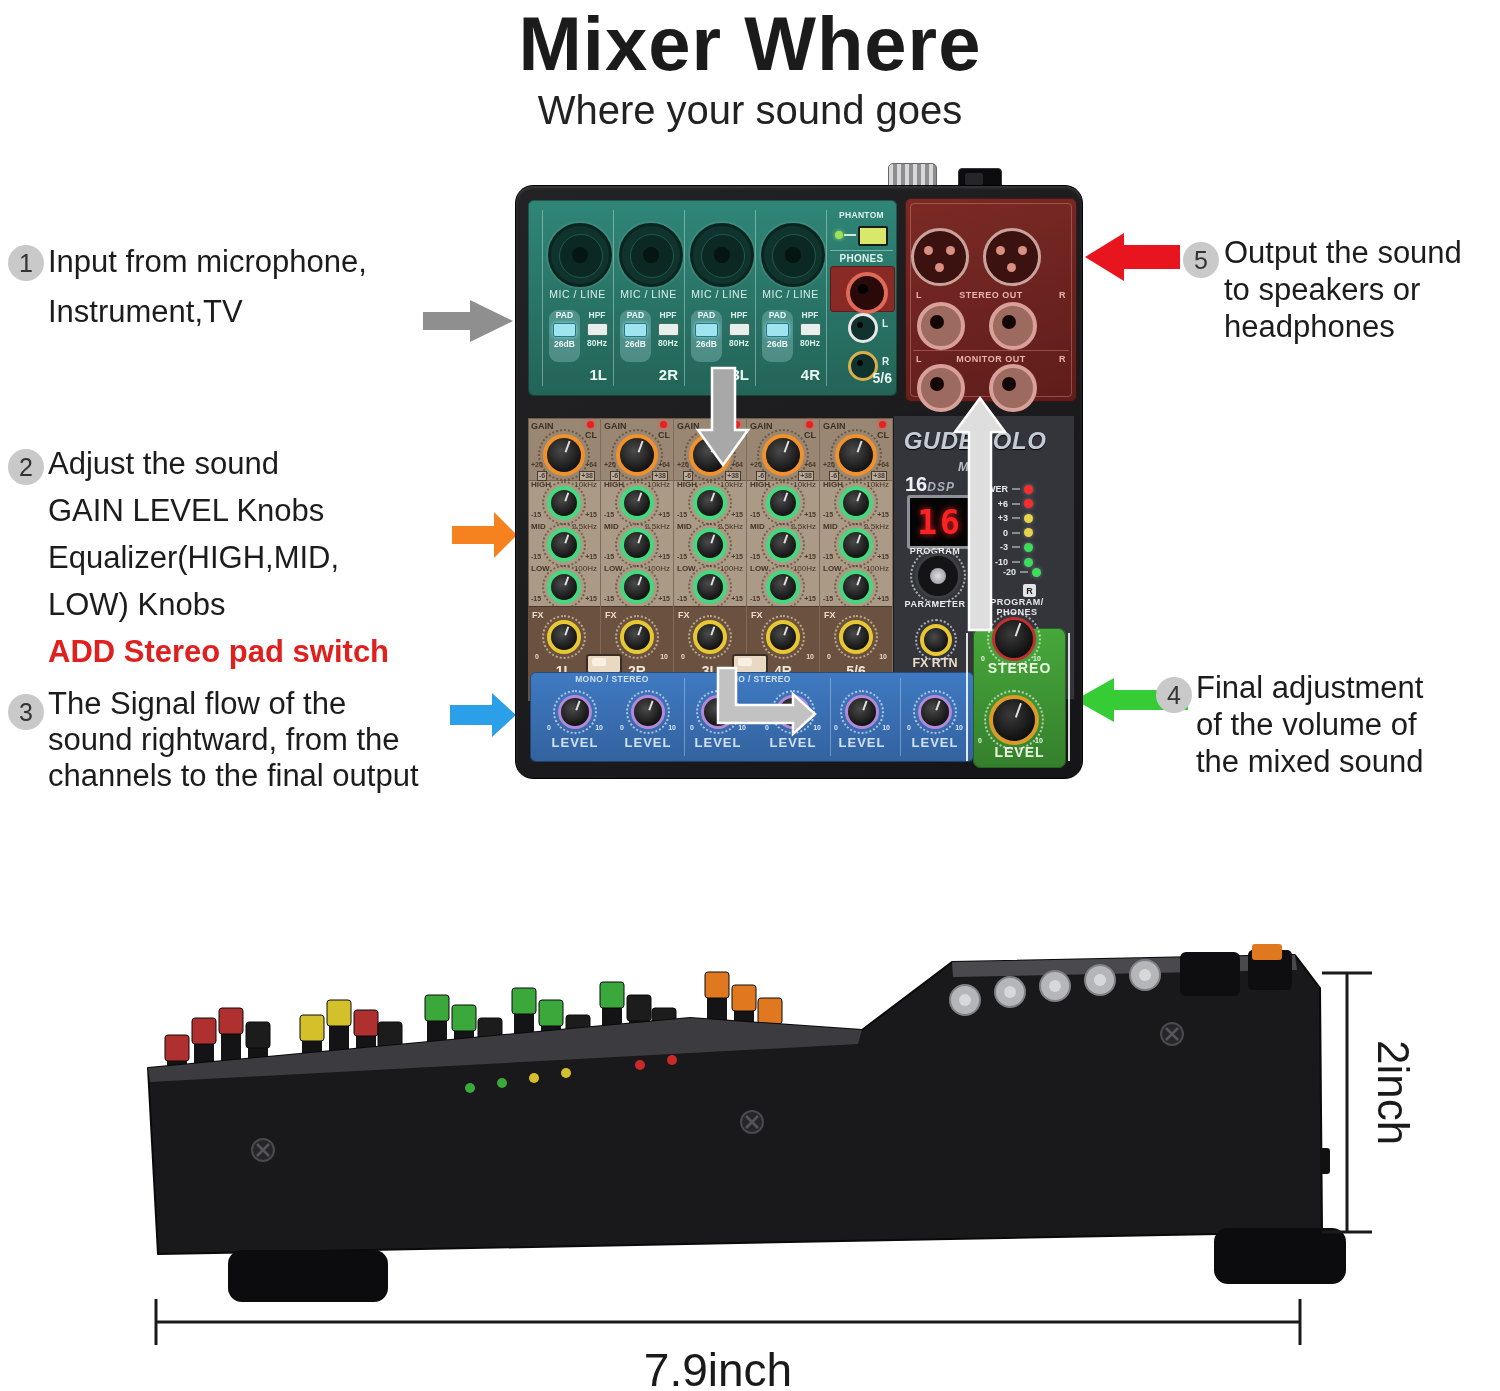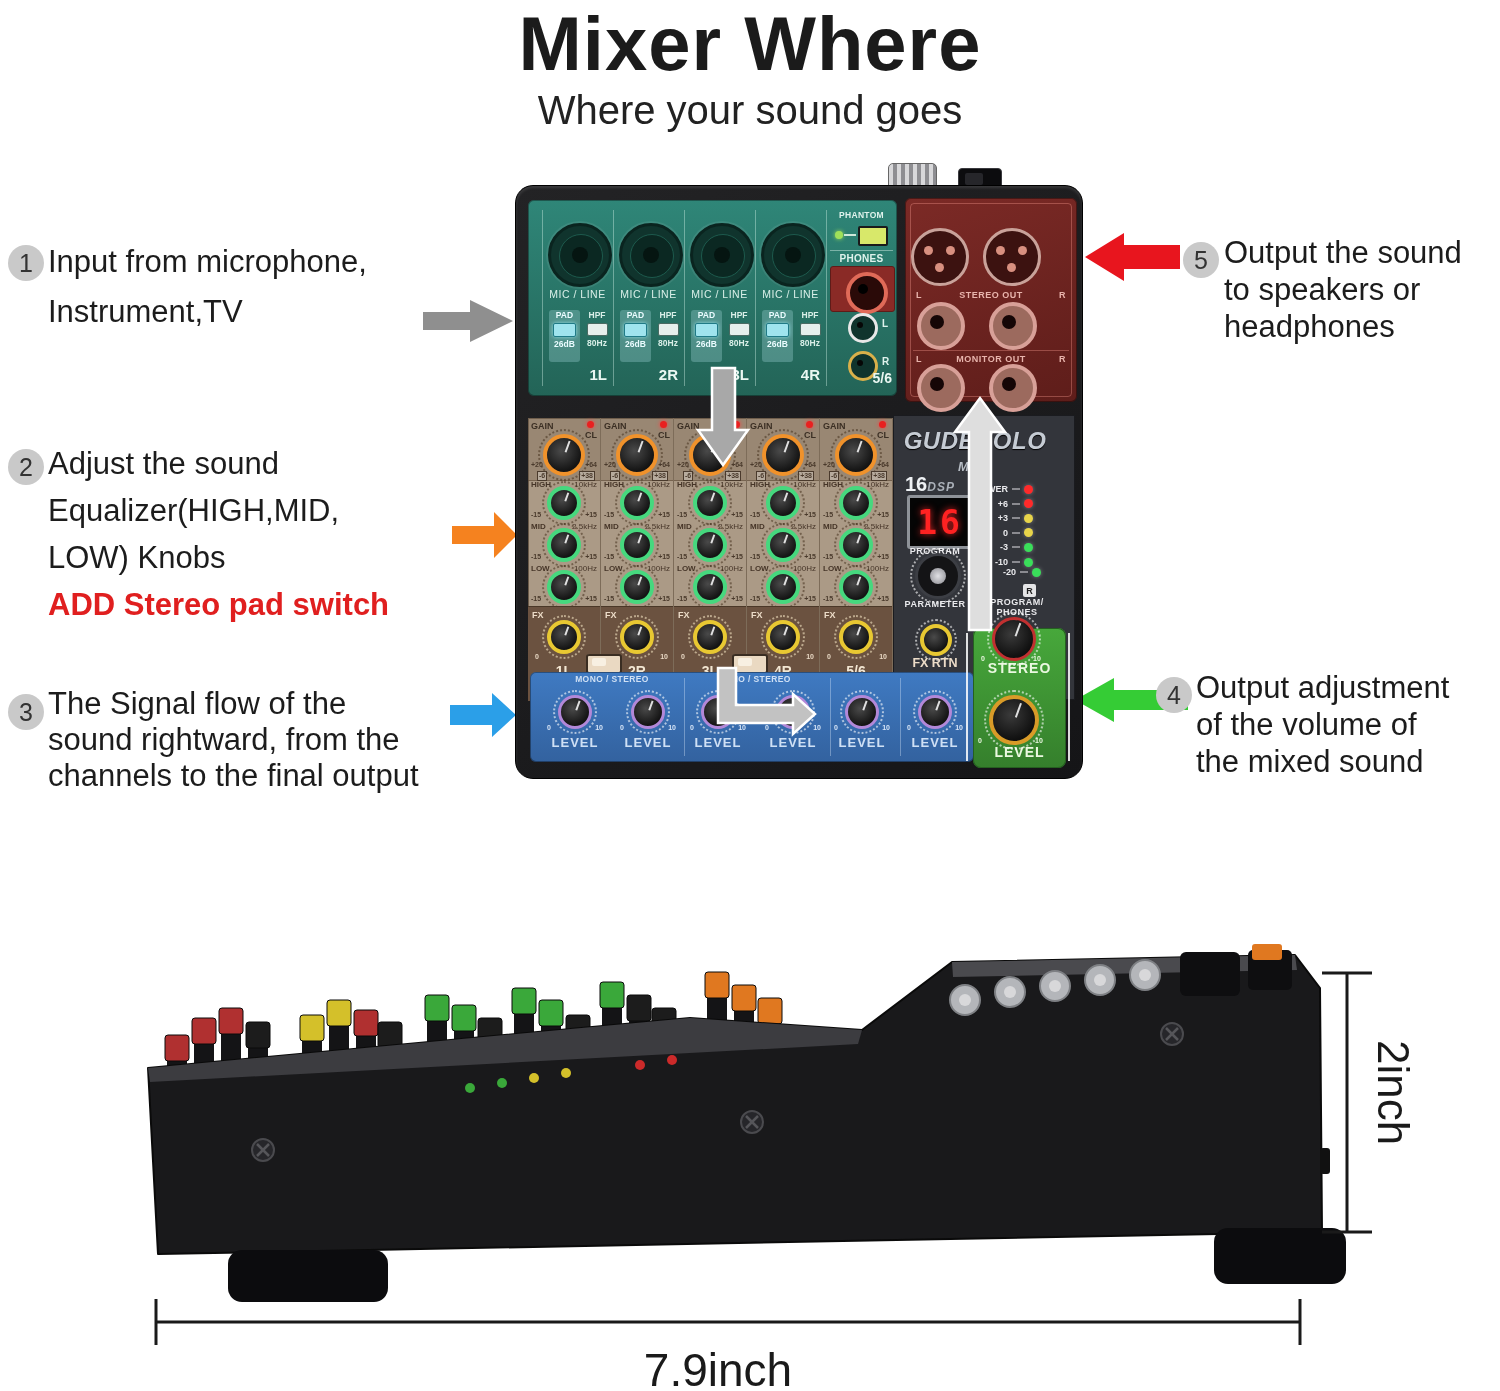--- a/index.html
+++ b/index.html
@@ -24,21 +24,21 @@
   .mx-switch{left:443px;top:5px;width:42px;height:22px;background:#0c0c0e;border:1px solid #3a3a3e;border-radius:4px;}
   .mx-switch:after{content:'';position:absolute;left:6px;top:4px;width:18px;height:12px;background:#26262a;border-radius:2px;}
   .panel-green{left:13px;top:37px;width:369px;height:196px;border-radius:6px;
                background:linear-gradient(180deg,#2f8678,#236457);box-shadow:inset 0 0 0 1px rgba(0,0,0,.35);}
   .gp-vline{top:10px;width:1px;height:176px;background:rgba(215,245,235,.4);}
   .mic-ch{position:absolute;top:0;width:71px;height:196px;}
   .xlr{position:absolute;left:6px;top:23px;width:58px;height:58px;border-radius:50%;background:#10342d;border:3px solid #0a241f;box-shadow:0 0 0 2px rgba(255,255,255,.08);}
   .xlr-mid{position:absolute;left:8px;top:8px;width:42px;height:42px;border-radius:50%;background:#0b2822;border:1px solid #1d5a4d;}
   .xlr-core{position:absolute;left:21px;top:21px;width:16px;height:16px;border-radius:50%;background:#051511;}
   .mic-lbl{position:absolute;left:0;top:88px;width:100%;text-align:center;font-size:10.5px;color:#d9efe8;letter-spacing:.5px;}
-  .pad-box{position:absolute;left:7px;top:110px;width:31px;height:52px;background:rgba(185,235,240,.28);border-radius:3px;text-align:center;}
+  .pad-box{position:absolute;left:7px;top:110px;width:31px;height:52px;background:rgba(185,235,240,.28);border-radius:9px;text-align:center;}
   .hpf-box{position:absolute;left:42px;top:110px;width:26px;height:52px;text-align:center;}
   .tt{font-size:8.5px;color:#eafcff;display:block;line-height:11px;font-weight:bold;}
   .hpf-box .tt{color:#d9efe8;}
   .pad-btn{display:block;margin:2px auto;width:21px;height:12px;background:#9fe4ee;border:1px solid #1f7a86;border-radius:2px;box-shadow:0 0 4px rgba(150,230,240,.9);}
   .hpf-btn{display:block;margin:2px auto;width:19px;height:11px;background:#e6efec;border:1px solid #4a6a62;border-radius:2px;}
   .tag{font-weight:bold;color:#eaf7f2;}
   .mic-tag{position:absolute;right:6px;top:166px;font-size:15px;}
   .col56{position:absolute;left:298px;top:0;width:71px;height:196px;}
   .c56-t{position:absolute;width:100%;text-align:center;font-size:8.5px;font-weight:bold;color:#dff2ec;letter-spacing:.3px;}
   .ph-led{position:absolute;left:9px;top:31px;width:8px;height:8px;border-radius:50%;background:#9fe05a;box-shadow:0 0 4px #9fe05a;}
@@ -255,20 +255,21 @@
 
   <div class="abs badge" style="left:8px;top:245px;">1</div>
   <div class="abs note" style="left:48px;top:237px;">
     <span class="ln">Input from microphone,</span>
     <span class="ln">Instrument,TV</span>
   </div>
 
   <div class="abs badge" style="left:8px;top:449px;">2</div>
   <div class="abs note" style="left:48px;top:440px;line-height:47px;">
     <span class="ln">Adjust the sound</span>
+    <span class="ln">GAIN LEVEL Knobs</span>
     <span class="ln">Equalizer(HIGH,MID,</span>
     <span class="ln">LOW) Knobs</span>
     <span class="ln red-line">ADD Stereo pad switch</span>
   </div>
 
   <div class="abs badge" style="left:8px;top:694px;">3</div>
   <div class="abs note" style="left:48px;top:686px;line-height:36px;">
     <span class="ln">The Signal flow of the</span>
     <span class="ln">sound rightward, from the</span>
     <span class="ln">channels to the final output</span>
@@ -276,21 +277,21 @@
 
   <div class="abs badge" style="left:1183px;top:242px;">5</div>
   <div class="abs note" style="left:1224px;top:234px;line-height:37px;">
     <span class="ln">Output the sound</span>
     <span class="ln">to speakers or</span>
     <span class="ln">headphones</span>
   </div>
 
   <div class="abs badge" style="left:1156px;top:677px;">4</div>
   <div class="abs note" style="left:1196px;top:669px;line-height:37px;">
-    <span class="ln">Output adjustment</span>
+    <span class="ln">Final adjustment</span>
     <span class="ln">of the volume of</span>
     <span class="ln">the mixed sound</span>
   </div>
 
   <div class="abs mixer">
     <div class="abs mx-conn"></div>
     <div class="abs mx-switch"></div>
     <div class="abs mx-body"></div>
 
     <div class="abs panel-green">

